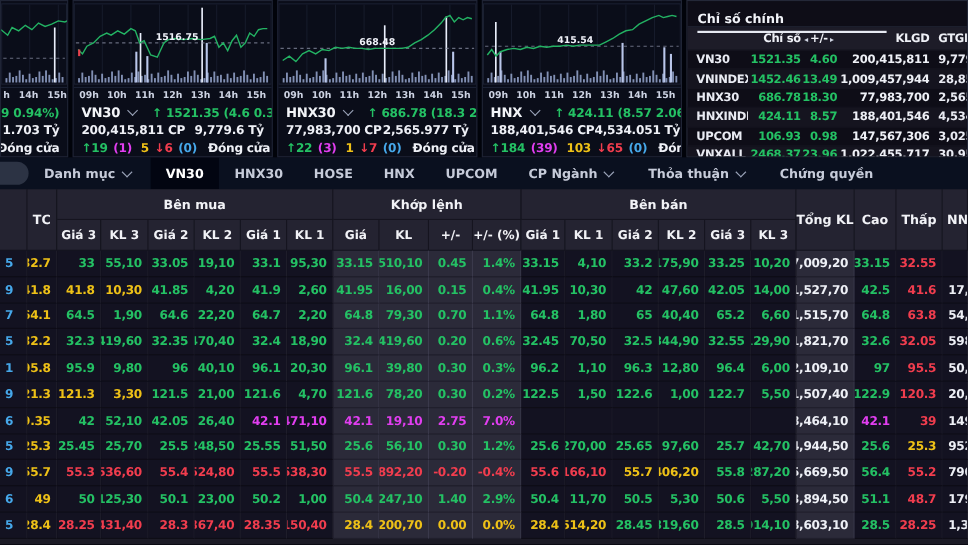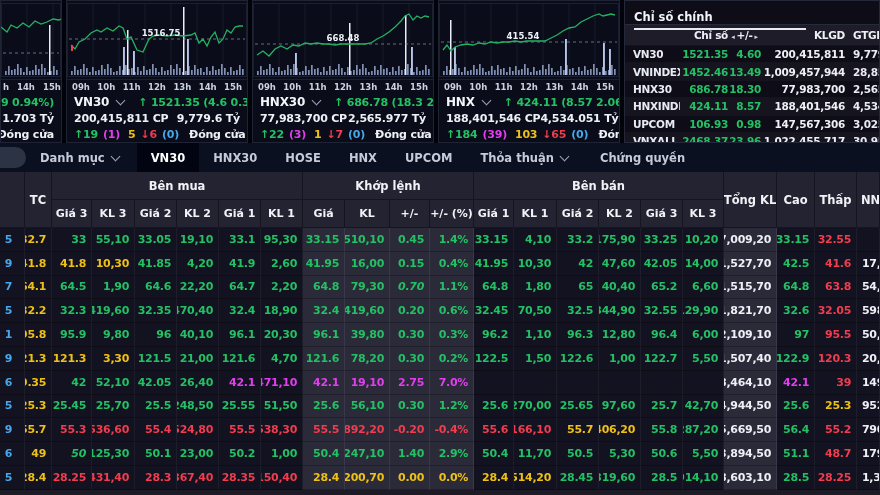--- a/index.html
+++ b/index.html
@@ -512,20 +512,24 @@
     <div class="tab">
       <span>HOSE</span>
     </div>
     <div class="tab">
       <span>HNX</span>
     </div>
     <div class="tab">
       <span>UPCOM</span>
     </div>
     <div class="tab">
+      <span>CP Ngành</span>
+      <i class="chev"></i>
+    </div>
+    <div class="tab">
       <span>Thỏa thuận</span>
       <i class="chev"></i>
     </div>
     <div class="tab">
       <span>Chứng quyền</span>
     </div>
   </div>
 
 <div id="grid">
     <div class="hc" style="grid-area: 1 / 1 / 3 / 2;"></div>
@@ -600,21 +604,21 @@
     <div class="c b sv" style="grid-area: 5 / 1;">7</div>
     <div class="c y" style="grid-area: 5 / 2;">64.1</div>
     <div class="c g" style="grid-area: 5 / 3;">64.5</div>
     <div class="c g" style="grid-area: 5 / 4;">1,90</div>
     <div class="c g" style="grid-area: 5 / 5;">64.6</div>
     <div class="c g" style="grid-area: 5 / 6;">22,20</div>
     <div class="c g" style="grid-area: 5 / 7;">64.7</div>
     <div class="c g" style="grid-area: 5 / 8;">2,20</div>
     <div class="c g lt" style="grid-area: 5 / 9;">64.8</div>
     <div class="c g lt" style="grid-area: 5 / 10;">79,30</div>
-    <div class="c g lt" style="grid-area: 5 / 11; font-style: italic;">0.70</div>
+    <div class="c g lt" style="grid-area: 5 / 11;">0.70</div>
     <div class="c g lt" style="grid-area: 5 / 12;">1.1%</div>
     <div class="c g" style="grid-area: 5 / 13;">64.8</div>
     <div class="c g" style="grid-area: 5 / 14;">1,80</div>
     <div class="c g" style="grid-area: 5 / 15;">65</div>
     <div class="c g" style="grid-area: 5 / 16;">40,40</div>
     <div class="c g" style="grid-area: 5 / 17;">65.2</div>
     <div class="c g" style="grid-area: 5 / 18; text-align: right;">6,60</div>
     <div class="c w lt" style="grid-area: 5 / 19;">1,515,70</div>
     <div class="c g" style="grid-area: 5 / 20;">64.8</div>
     <div class="c r" style="grid-area: 5 / 21;">63.8</div>
@@ -746,21 +750,21 @@
     <div class="c y" style="grid-area: 11 / 15;">55.7</div>
     <div class="c y" style="grid-area: 11 / 16;">406,20</div>
     <div class="c g" style="grid-area: 11 / 17;">55.8</div>
     <div class="c g" style="grid-area: 11 / 18;">287,20</div>
     <div class="c w lt" style="grid-area: 11 / 19;">25,669,50</div>
     <div class="c g" style="grid-area: 11 / 20;">56.4</div>
     <div class="c r" style="grid-area: 11 / 21;">55.2</div>
     <div class="c w nn" style="grid-area: 11 / 22;">790,</div>
     <div class="c b sv" style="grid-area: 12 / 1;">6</div>
     <div class="c y" style="grid-area: 12 / 2;">49</div>
-    <div class="c g" style="grid-area: 12 / 3; font-style: italic;">50</div>
+    <div class="c g" style="grid-area: 12 / 3;">50</div>
     <div class="c g" style="grid-area: 12 / 4;">125,30</div>
     <div class="c g" style="grid-area: 12 / 5;">50.1</div>
     <div class="c g" style="grid-area: 12 / 6;">23,00</div>
     <div class="c g" style="grid-area: 12 / 7;">50.2</div>
     <div class="c g" style="grid-area: 12 / 8;">1,00</div>
     <div class="c g lt" style="grid-area: 12 / 9;">50.4</div>
     <div class="c g lt" style="grid-area: 12 / 10;">247,10</div>
     <div class="c g lt" style="grid-area: 12 / 11;">1.40</div>
     <div class="c g lt" style="grid-area: 12 / 12;">2.9%</div>
     <div class="c g" style="grid-area: 12 / 13;">50.4</div>

